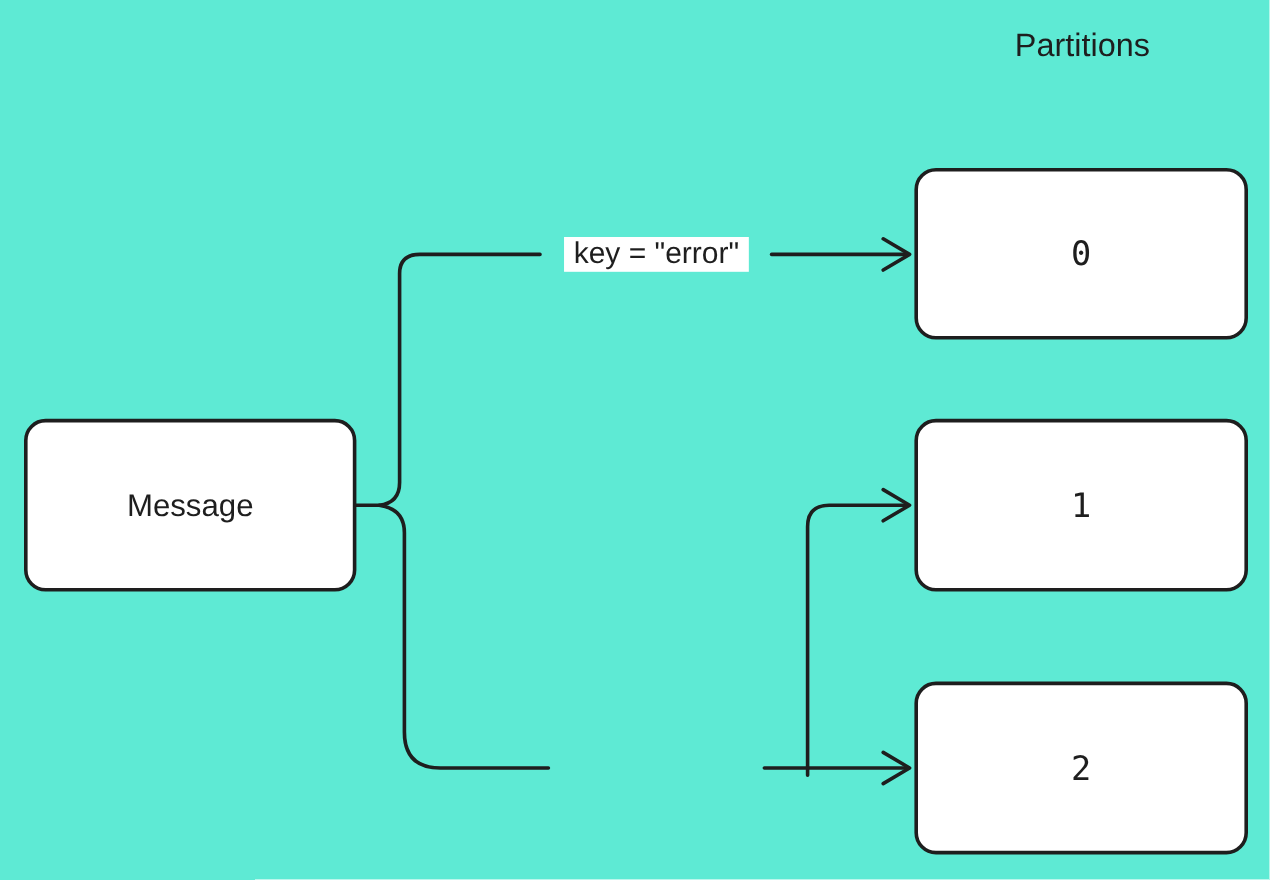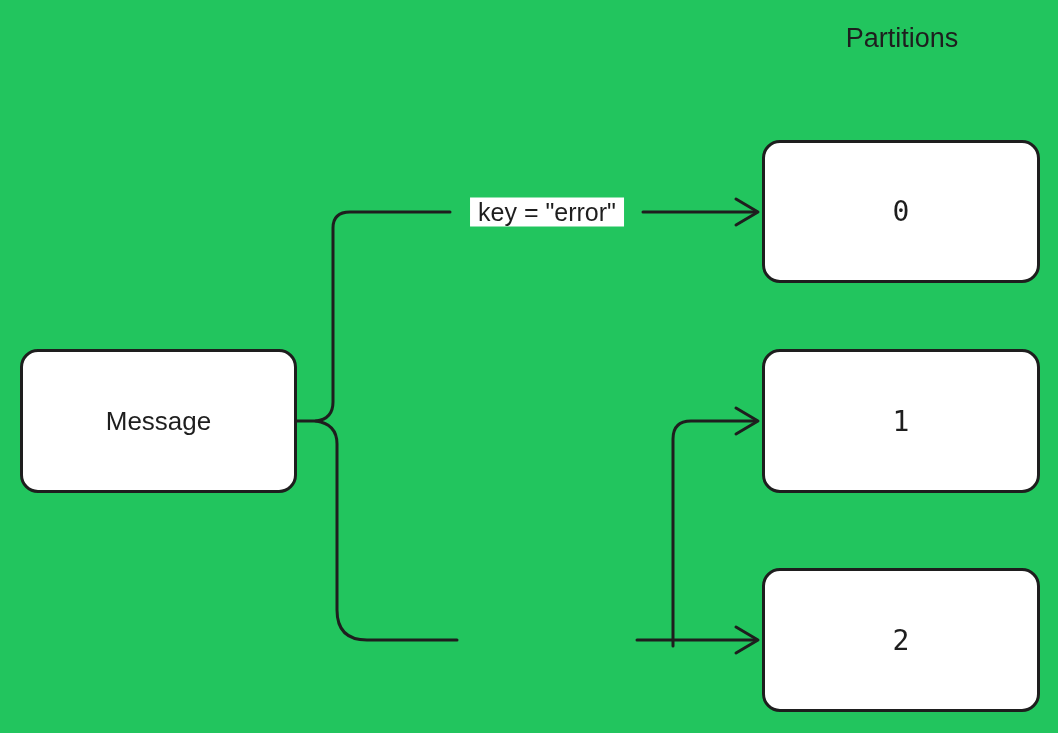--- a/index.html
+++ b/index.html
@@ -4,21 +4,21 @@
 <style>
   html, body {
     margin: 0;
     padding: 0;
     background: #ffffff;
   }
   .canvas {
     position: relative;
     width: 1058px;
     height: 733px;
-    background: #22c55e;
+    background: #5eead4;
     font-family: "Liberation Sans", sans-serif;
     color: #1e1e1e;
     overflow: hidden;
   }
   .wires {
     position: absolute;
     left: 0;
     top: 0;
     width: 1058px;
     height: 733px;

